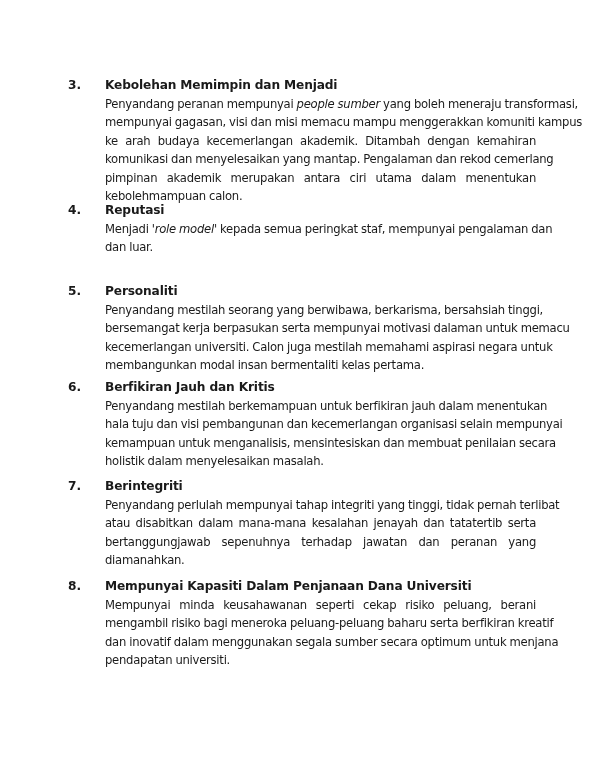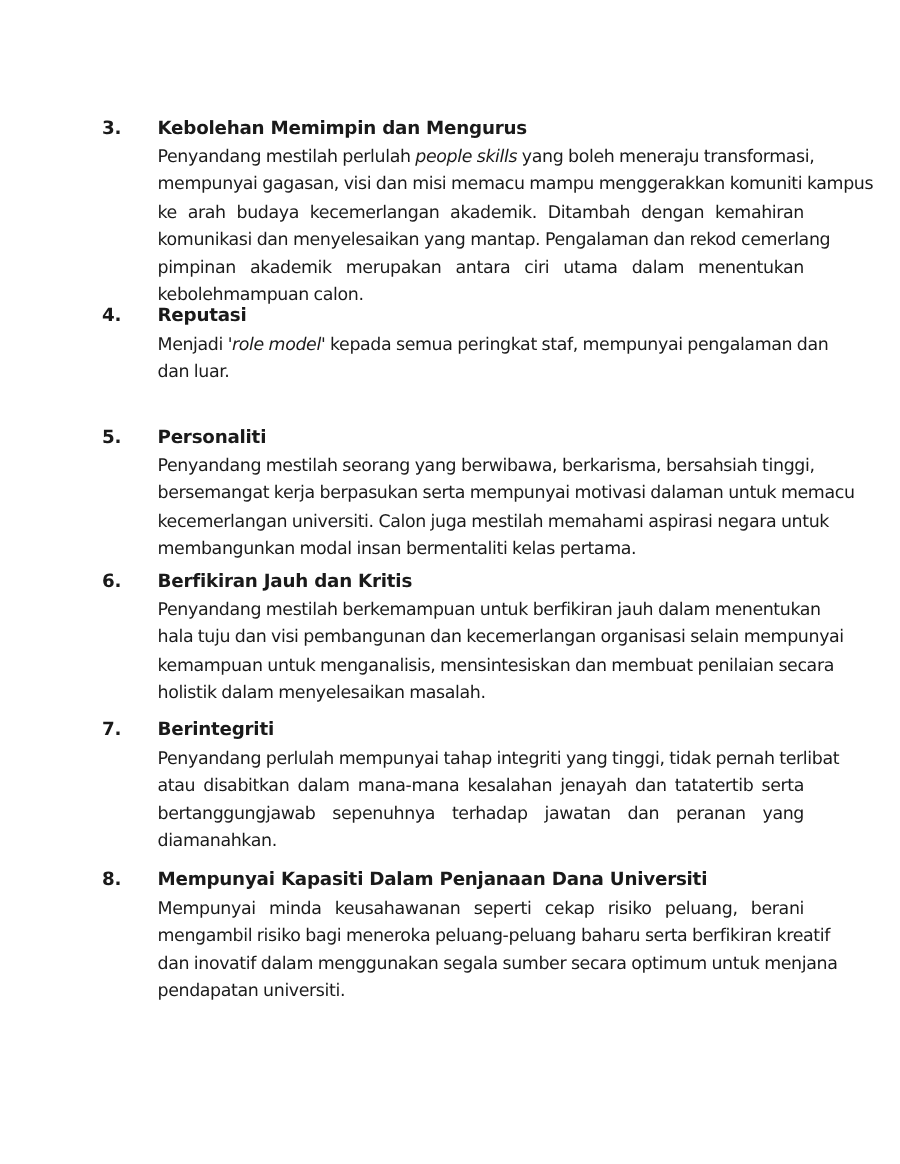--- a/index.html
+++ b/index.html
@@ -69,23 +69,23 @@
       font-style: italic;
     }
   </style>
 </head>
 <body>
 
 <div class="page">
   <div class="item" style="top:76px;">
     <div class="num">3.</div>
     <div class="content">
-      <div class="heading">Kebolehan Memimpin dan Mengurus</div>
+      <div class="heading">Kebolehan Memimpin dan Menjadi</div>
       <div class="body">
-          <span class="ln"><span>Penyandang mestilah perlulah </span><i>people skills</i><span> yang boleh meneraju transformasi,</span></span>
+          <span class="ln"><span>Penyandang peranan mempunyai </span><i>people sumber</i><span> yang boleh meneraju transformasi,</span></span>
           <span class="ln"><span>mempunyai gagasan, visi dan misi memacu mampu menggerakkan komuniti kampus</span></span>
           <span class="ln"><span>ke arah budaya kecemerlangan akademik. Ditambah dengan kemahiran</span></span>
           <span class="ln"><span>komunikasi dan menyelesaikan yang mantap. Pengalaman dan rekod cemerlang</span></span>
           <span class="ln"><span>pimpinan akademik merupakan antara ciri utama dalam menentukan</span></span>
           <span class="ln last"><span>kebolehmampuan calon.</span></span>
         </div>
     </div>
   </div>
 
   <div class="item" style="top:201px;">

